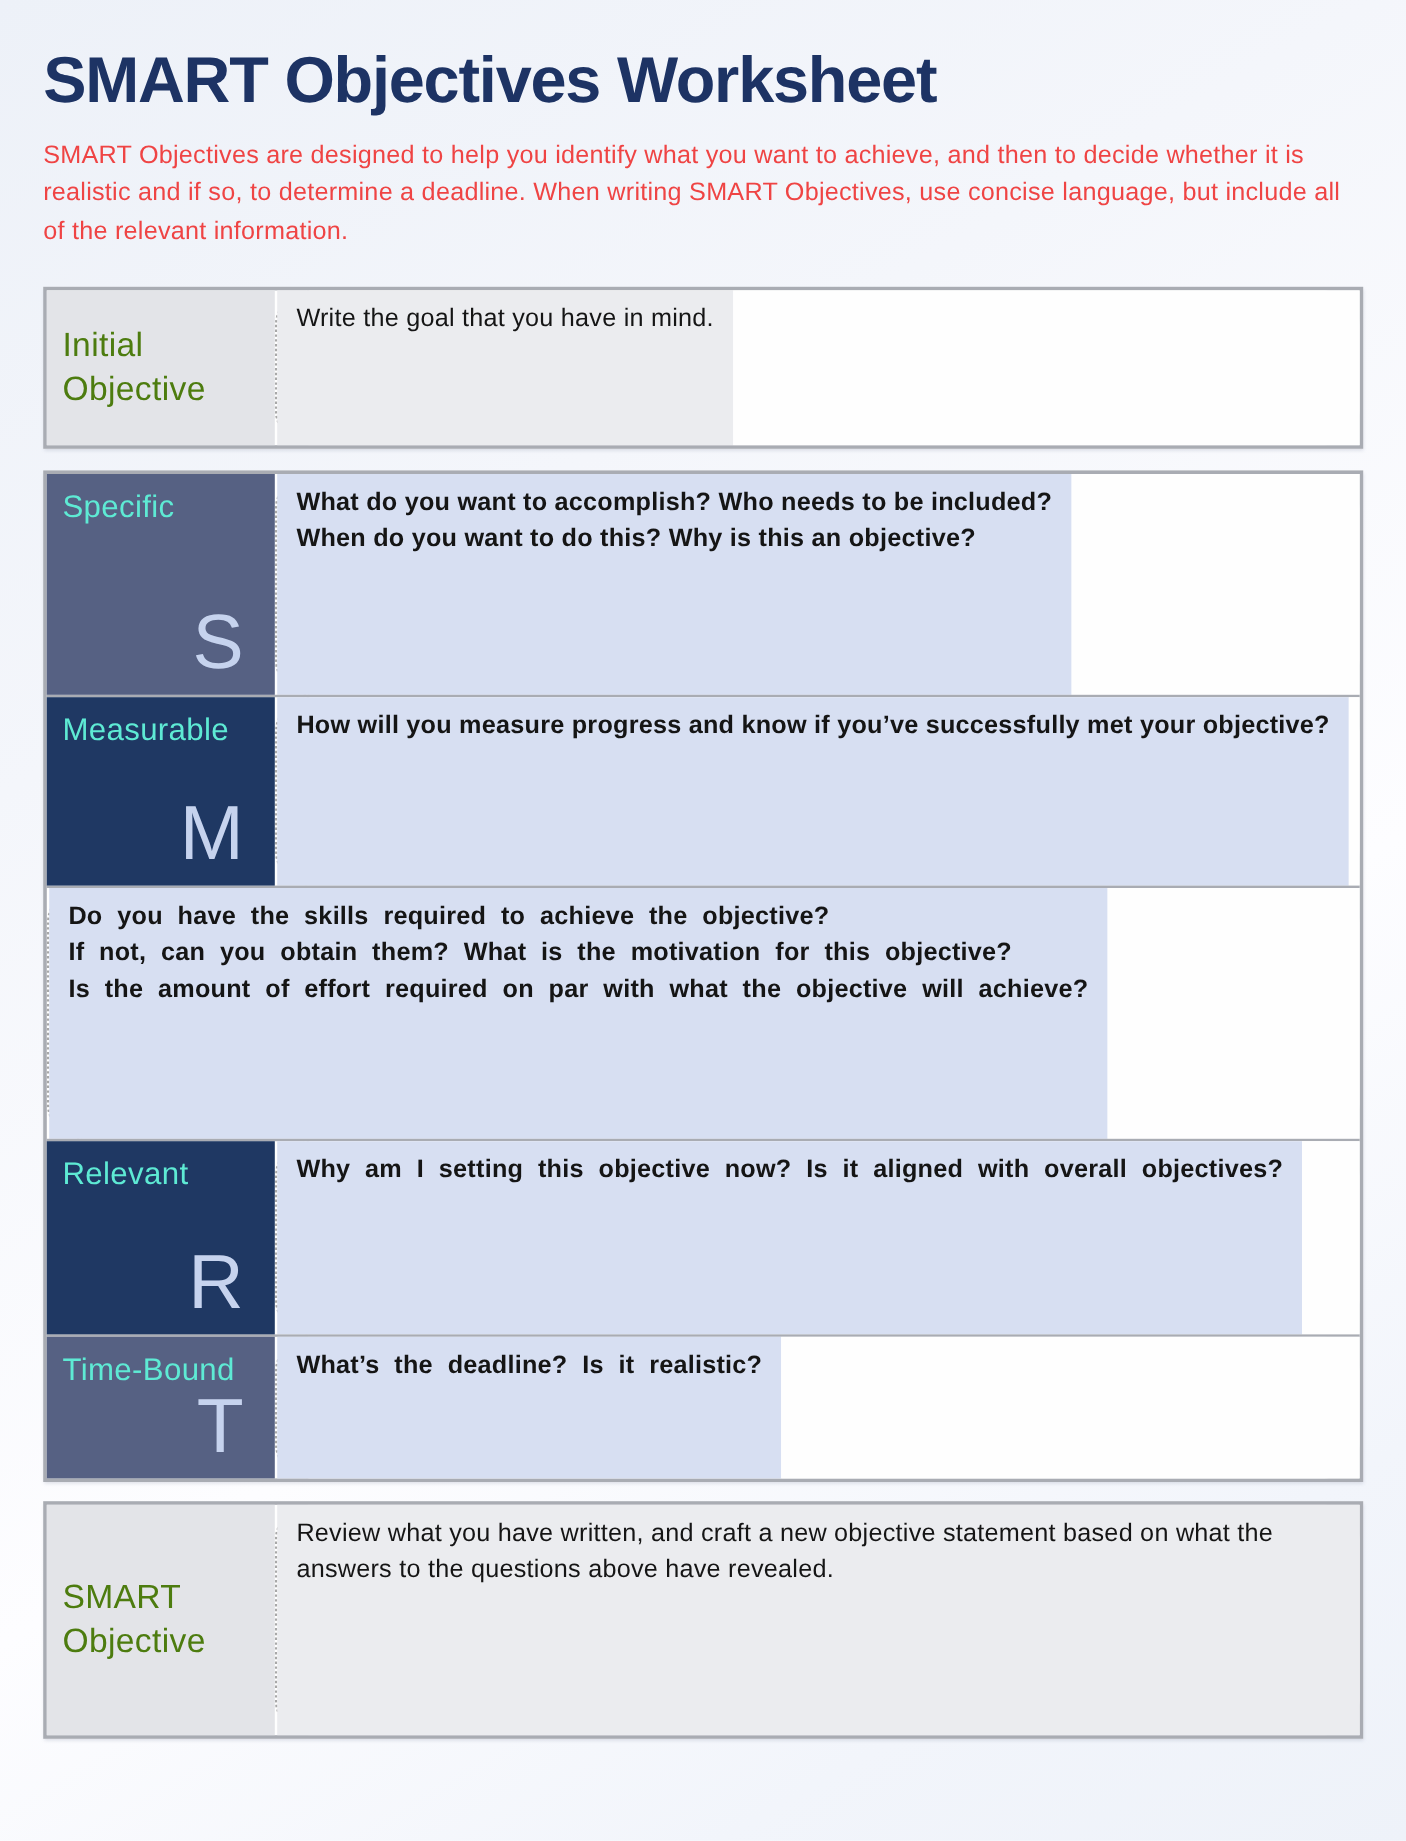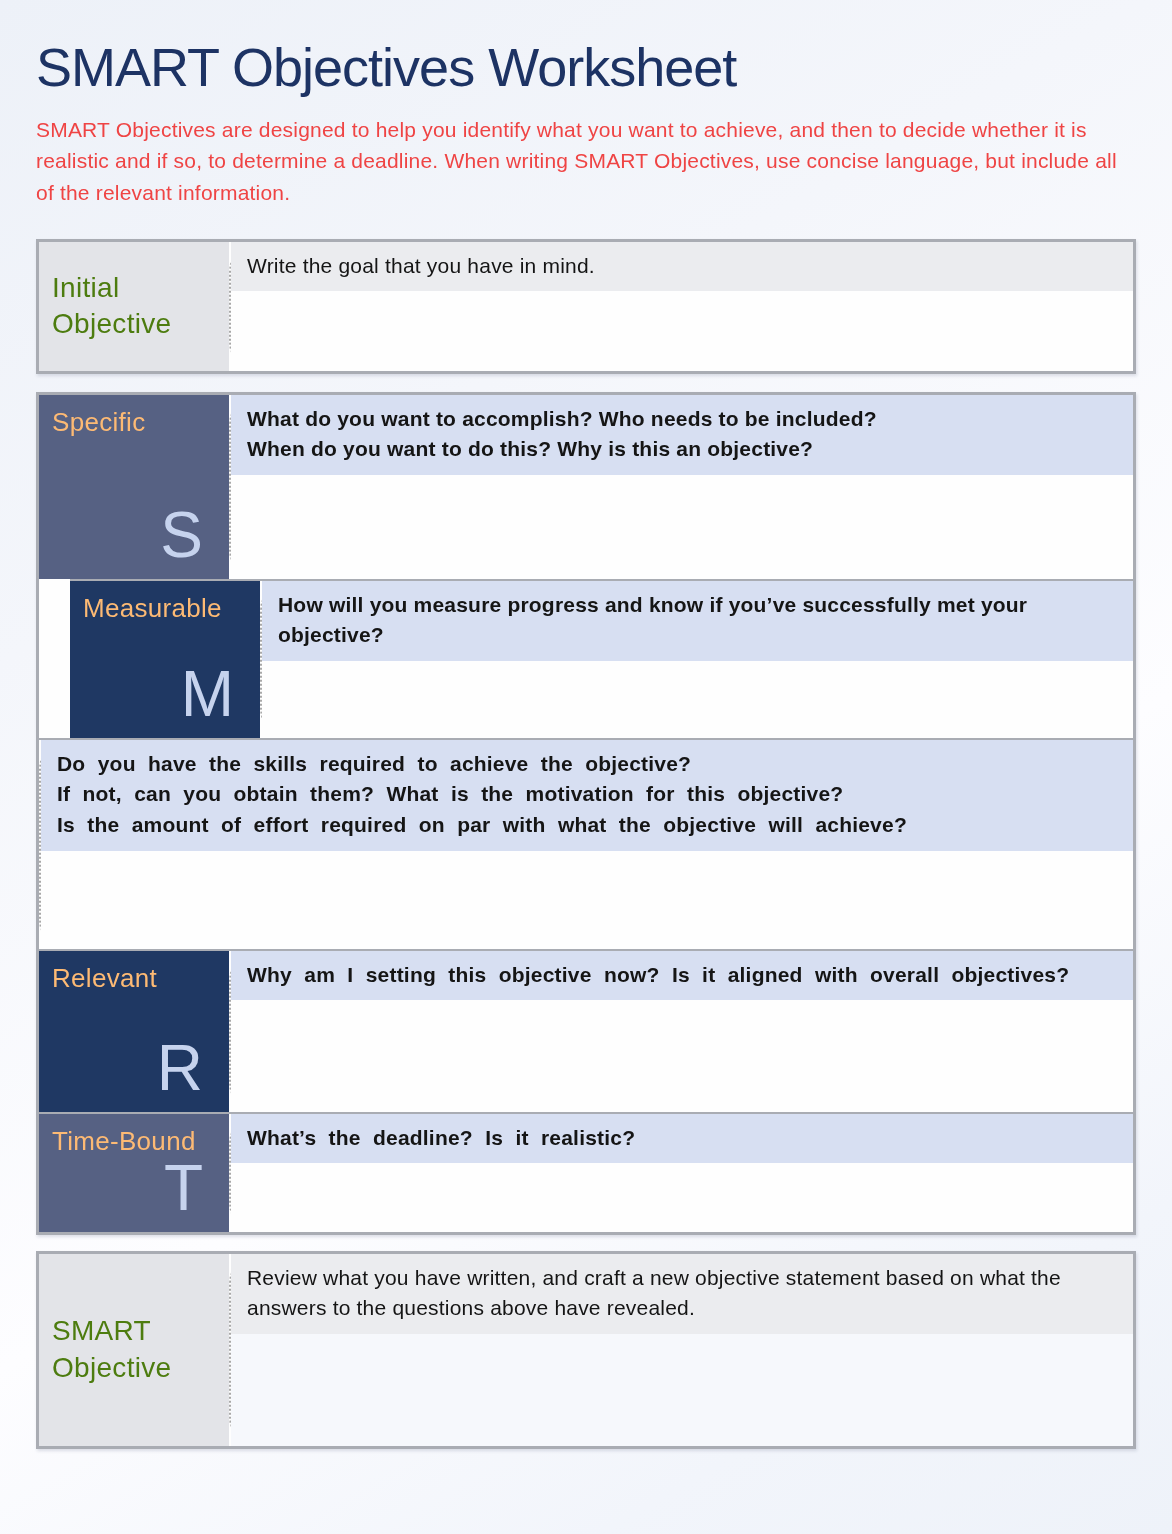--- a/index.html
+++ b/index.html
@@ -21,21 +21,21 @@
     height:1534px;
     overflow:hidden;
     font-family:"Liberation Sans","DejaVu Sans",sans-serif;
     background:linear-gradient(150deg,#edf1f8 0%,#f4f6fb 30%,#fdfdff 62%,#f2f5fb 85%,#eef2f9 100%);
     color:var(--text-dark);
   }
   .page{padding:38px 36px 0 36px;}
 
   .title{
     font-size:54px;
-    font-weight:400;
+    font-weight:700;
     letter-spacing:-1px;
     color:var(--title-navy);
     line-height:1.1;
   }
   .intro{
     margin-top:17px;
     font-size:21px;
     line-height:1.48;
     letter-spacing:.2px;
     white-space:pre-line;
@@ -67,62 +67,62 @@
   .label-cell.navy{background:var(--cell-navy);}
   .label-cell.gray{
     background:var(--cell-gray);
     display:flex;
     align-items:center;
     padding-top:0;
   }
   .row-label{
     font-size:26px;
     letter-spacing:.3px;
-    color:#fdba74;
+    color:#5eead4;
     line-height:1.15;
   }
   .label-cell.gray .row-label{
     color:#4d7c0f;
     font-size:28px;
     line-height:1.3;
   }
   .big-letter{
     position:absolute;
     bottom:12px;
     right:26px;
     font-size:64px;
     line-height:1;
     color:var(--letter-blue);
   }
 
   .content-cell{
     flex:1;
     display:flex;
-    flex-direction:column;
+    flex-direction:row;
     border-left:2px dotted #a8a8a8;
     background:var(--answer-white);
     border-radius:29px;
   }
   .q-strip{
     padding:9px 16px 10px 16px;
     font-size:21px;
     line-height:1.46;
     letter-spacing:.2px;
     white-space:pre-line;
     color:#151515;
   }
   .q-strip.blue{background:var(--strip-blue);font-weight:bold;}
   .q-strip.gray{background:var(--strip-gray);}
   .q-strip.ws{word-spacing:.3em;}
   .answer{flex:1;background:var(--answer-white);}
   .answer.tint{background:#f6f8fc;}
 
   
   .r-specific{height:184px;flex:none;}
-  .r-measurable{height:159px;flex:none;margin-left:31px;}
+  .r-measurable{height:159px;flex:none;}
   .r-achievable{height:211px;flex:none;}
   .r-relevant{height:163px;flex:none;}
   .r-timebound{height:120px;flex:none;}
 </style>
 </head>
 <body>
 
 <div class="page">
 
   <h1 class="title">SMART Objectives Worksheet</h1>

